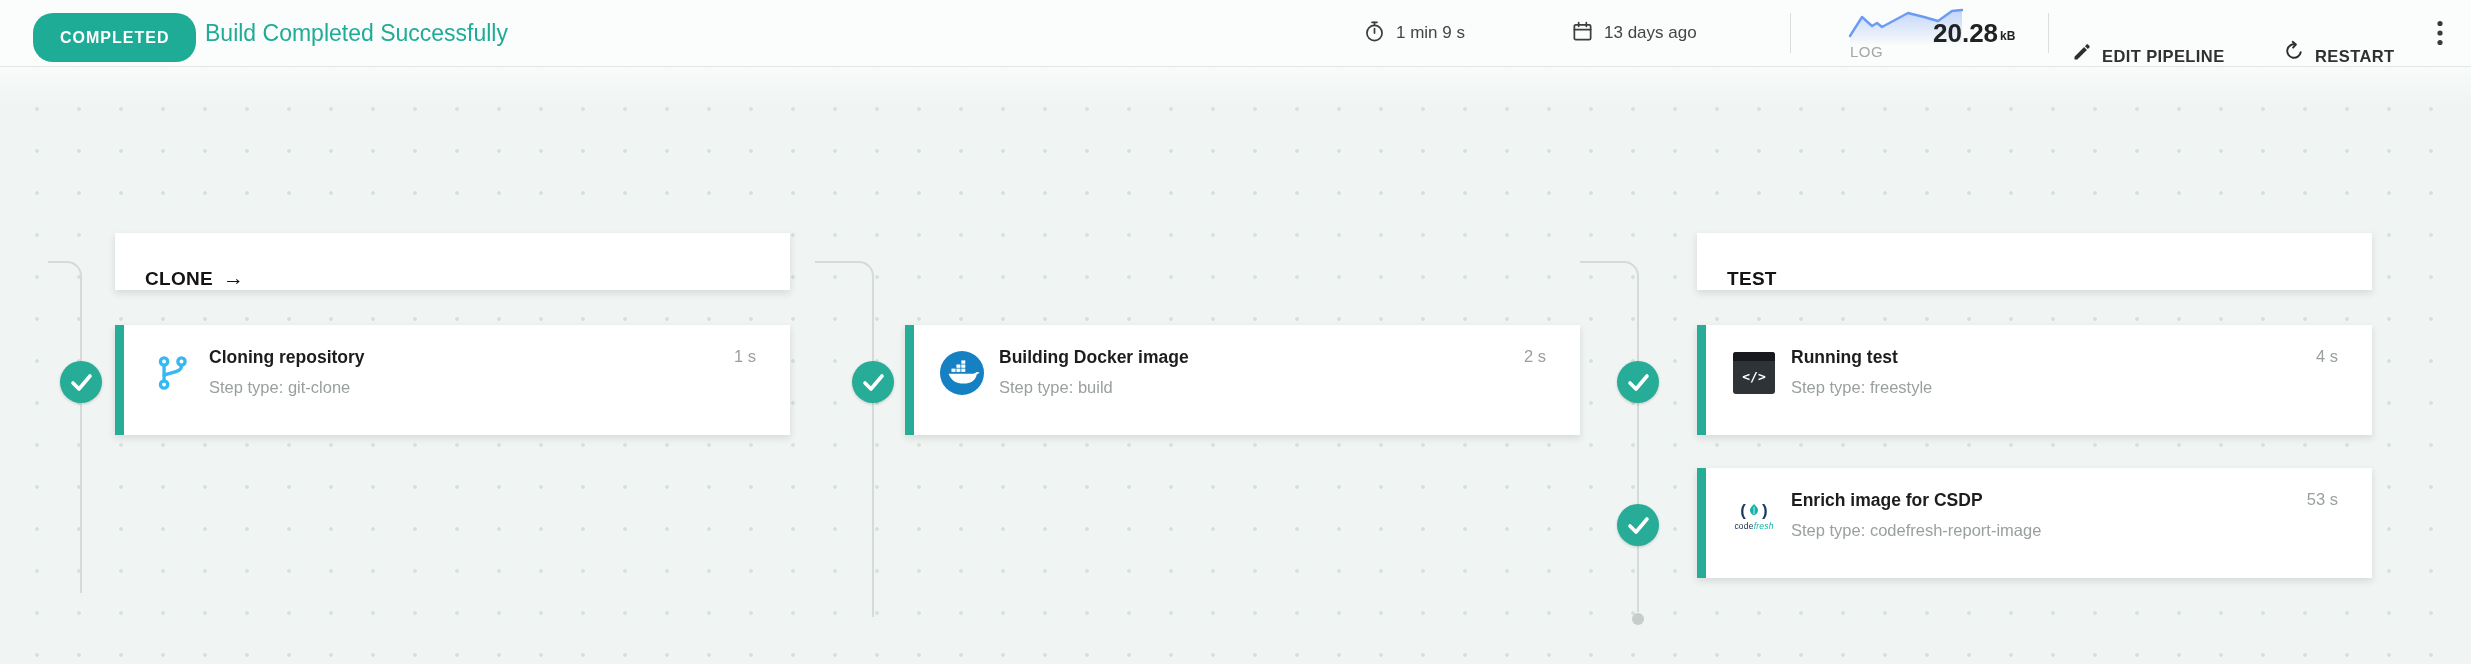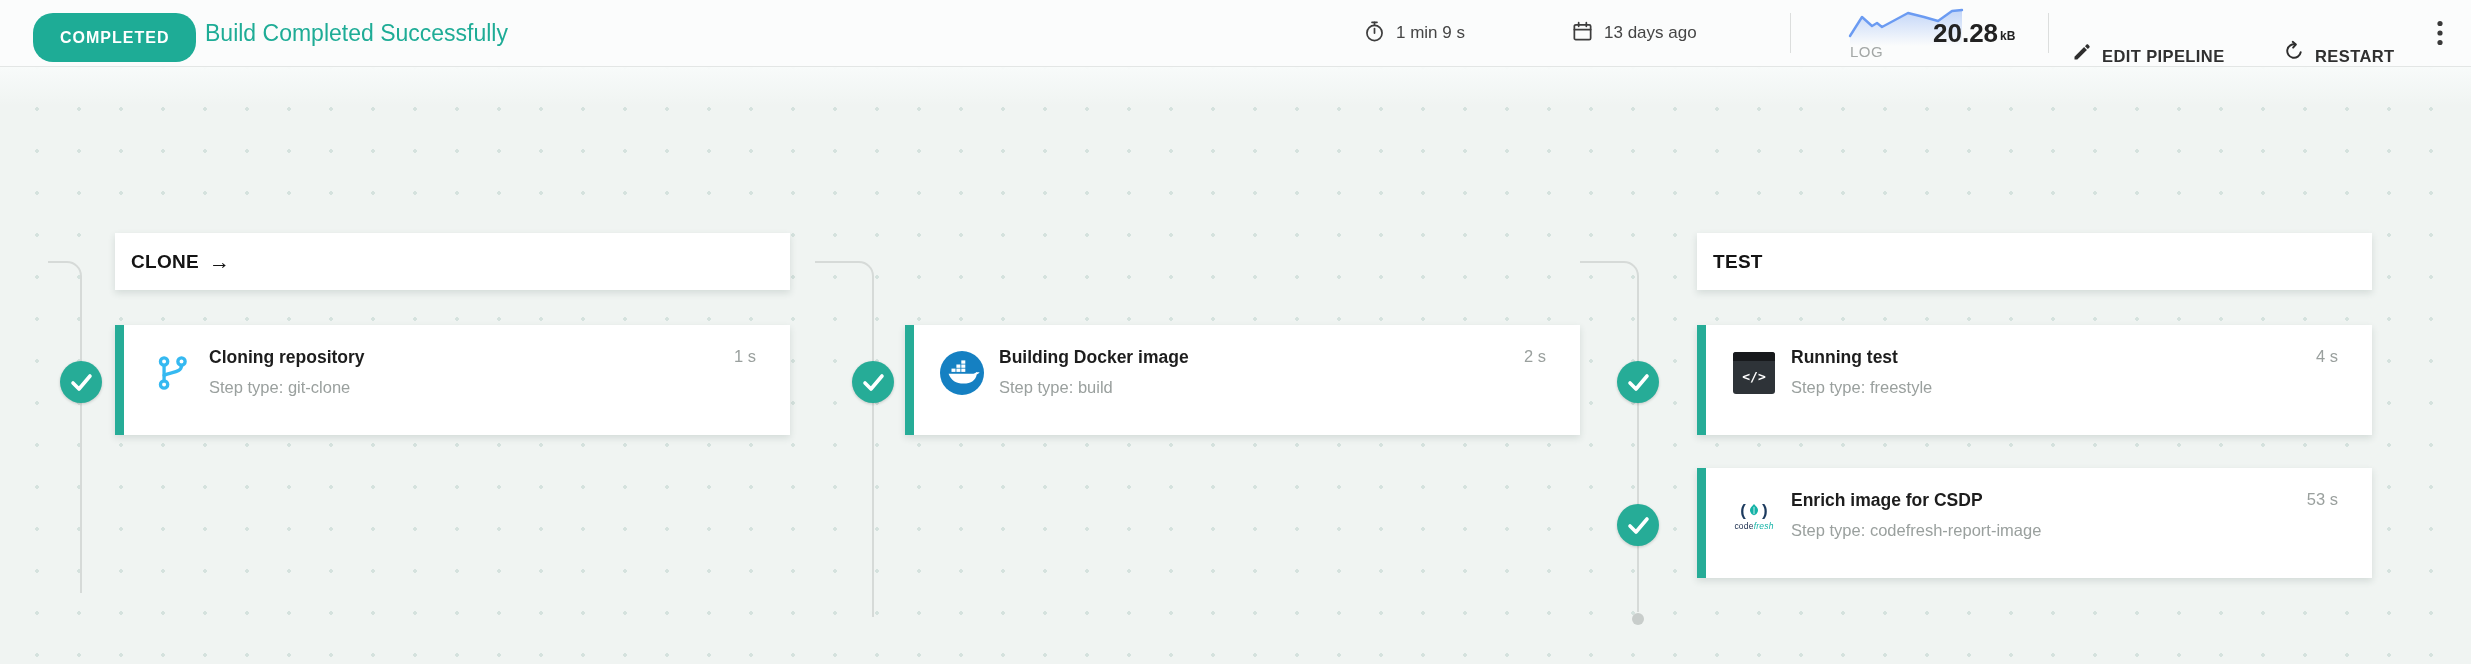--- a/index.html
+++ b/index.html
@@ -33,21 +33,21 @@
                background:linear-gradient(#f8fbfa,rgba(240,244,242,0));pointer-events:none;}
   .connectors{position:absolute;left:0;top:0;}
 
   .card{position:absolute;background:#fff;box-shadow:0 3px 7px rgba(45,70,62,.14);box-sizing:border-box;}
   .init-card{left:48px;top:73px;width:403px;height:57px;border-left:8px solid #26ac97;
              display:flex;align-items:center;cursor:pointer;}
   .init-card .bolt{margin-left:16px;display:flex;}
   .init-title{margin-left:24px;font-size:17px;font-weight:700;color:#1d1d1d;}
   .init-dur{margin-left:auto;margin-right:22px;font-size:16.5px;color:#9aa09e;}
 
-  .stage-header{top:167px;width:675px;height:57px;display:flex;align-items:center;padding-left:16px;
+  .stage-header{top:167px;width:675px;height:57px;display:flex;align-items:flex-end;padding-left:30px;
                 font-size:19px;font-weight:800;color:#141414;letter-spacing:.3px;}
   .stage-header .arrow{margin-left:10px;font-weight:400;font-size:21px;}
 
   .step-card{width:675px;height:110px;border-left:9px solid #26ac97;cursor:pointer;}
   .step-card .icon-box{position:absolute;left:26px;top:26px;width:44px;height:44px;
                        display:flex;align-items:center;justify-content:center;}
   .step-title{position:absolute;left:85px;top:22px;font-size:17.5px;font-weight:700;color:#1d1d1d;}
   .step-sub{position:absolute;left:85px;top:53px;font-size:16.5px;color:#9aa09e;}
   .step-dur{position:absolute;right:34px;top:22px;font-size:16.5px;color:#9aa09e;margin-left:44px;}
 

